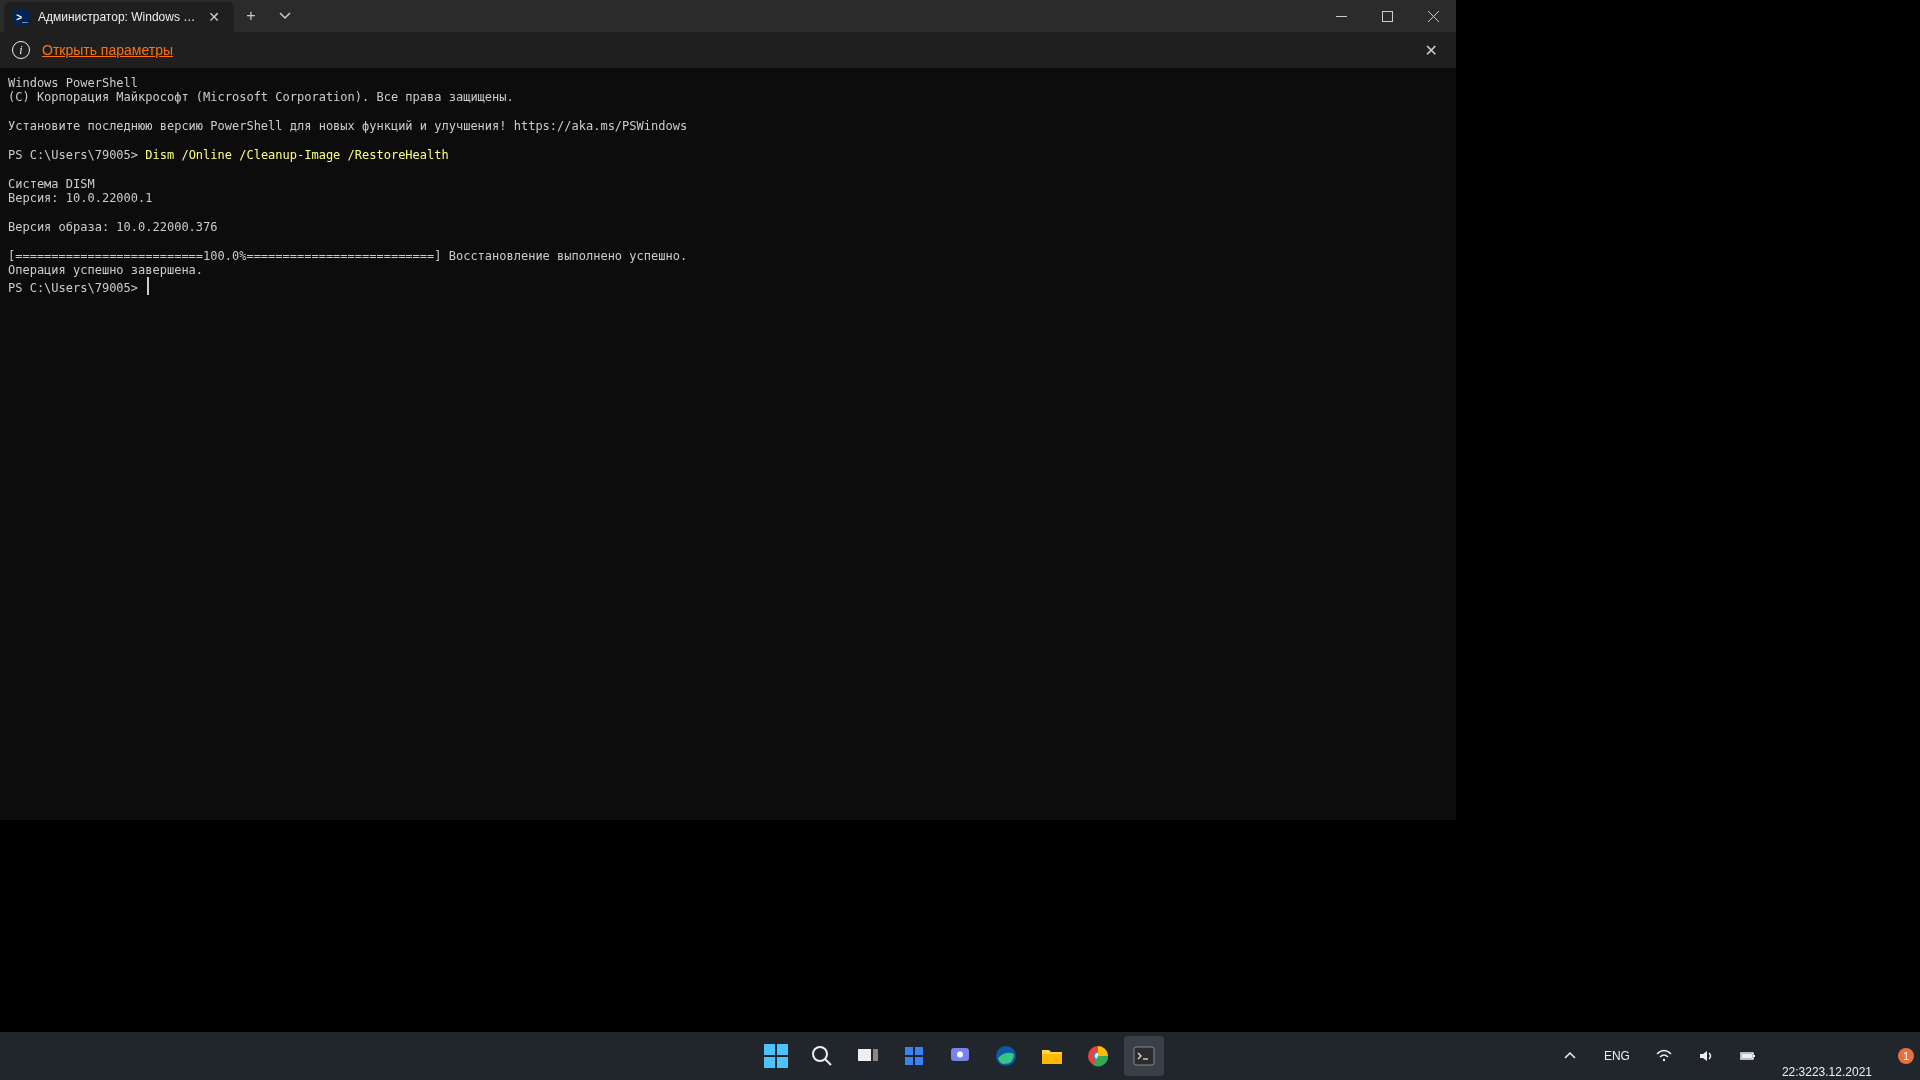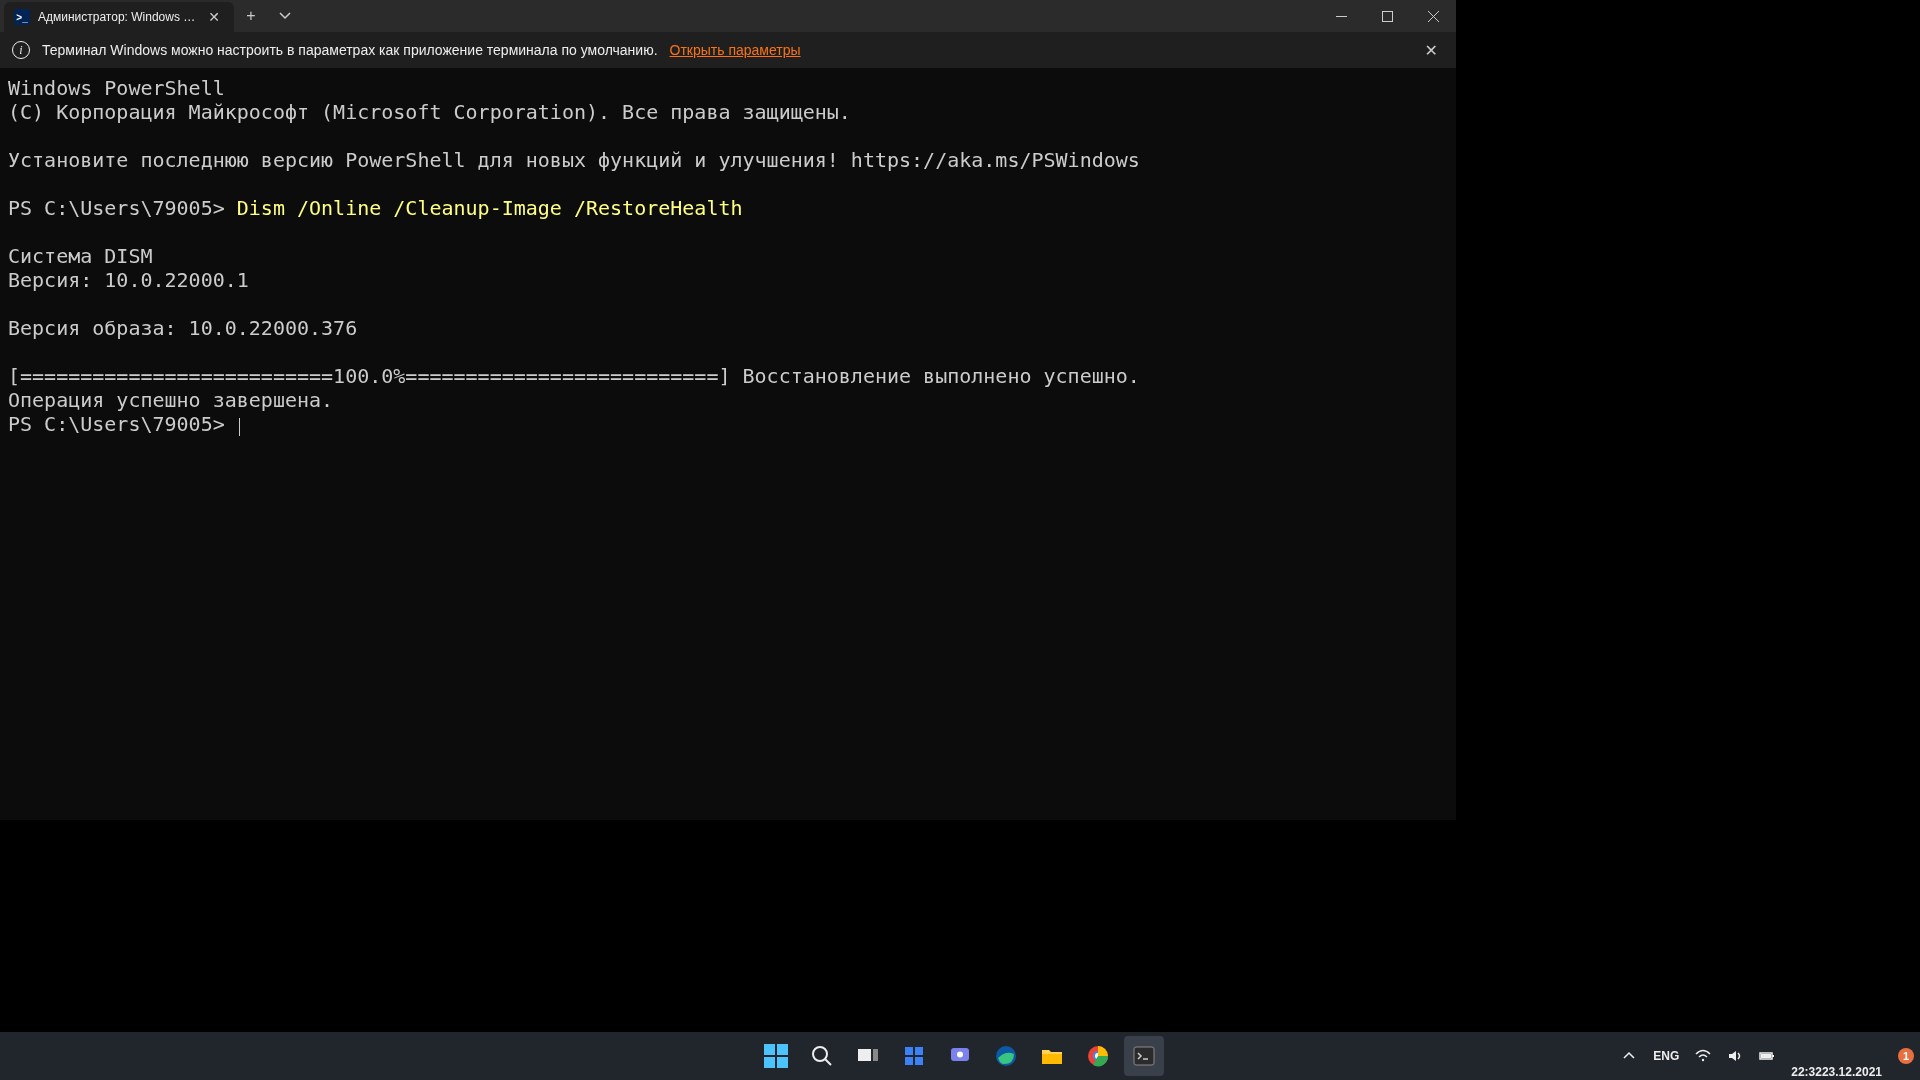--- a/index.html
+++ b/index.html
@@ -75,21 +75,21 @@
   }
   .infobar a { color:#f97316; text-decoration:underline; }
   .infobar-spacer { flex:1; }
   .infobar-close { color:#ccc; font-size:16px; padding:0 6px; }
 
   .term {
     flex:1;
     padding: 8px;
     color:#ccc;
     font-family: Consolas, monospace;
-    font-size: 20px;
+    font-size: 12px;
     line-height: 1.2;
     white-space: pre;
   }
   .cmd { color:#ffff80; }
   .cursor {
     display:inline-block;
     width:1.5px; height:18px;
     background:#ccc;
     vertical-align:text-bottom;
     margin-left:2px;
@@ -115,22 +115,22 @@
     border-radius:4px;
   }
   .task-icon.active { background:#3a4049; }
   .task-icon svg { width:24px; height:24px; }
 
   .win-logo { display:grid; grid-template-columns:11px 11px; grid-template-rows:11px 11px; gap:2px; }
   .win-logo div { background:#4cc2ff; }
 
   .tray {
     position:absolute; right:6px; top:0; bottom:0;
-    display:flex; align-items:center; gap:16px;
-    color:#eee; font-size:12px;font-weight:bold;
+    display:flex; align-items:center; gap:26px;
+    color:#eee; font-size:12px;
   }
   .tray-item { display:flex; align-items:center; justify-content:center; }
   .tray svg { width:16px; height:16px; stroke:#eee; fill:none; stroke-width:1.5; }
   .clock { text-align:right; line-height:1.2;margin-top:32px; }
   .notif-badge { width:16px; height:16px; background:#e87040; border-radius:50%; display:flex; align-items:center; justify-content:center; font-size:11px; color:#fff; }
 </style>
 </head>
 <body>
 
 <div class="window">
@@ -160,21 +160,20 @@
     <div class="win-btn">
         <svg viewBox="0 0 11 11">
           <line x1="0" y1="0" x2="11" y2="11"></line>
           <line x1="11" y1="0" x2="0" y2="11"></line>
         </svg>
       </div>
   </div>
 
   <div class="infobar">
     <span class="info-icon">i</span>
-    <span>Терминал Windows можно настроить в параметрах как приложение терминала по умолчанию.</span>
     <a href="#">Открыть параметры</a>
     <span class="infobar-spacer"></span>
     <span class="infobar-close">✕</span>
   </div>
 
   <div class="term"><span>Windows PowerShell</span>
 <span>(C) Корпорация Майкрософт (Microsoft Corporation). Все права защищены.</span>
 <span></span>
 <span>Установите последнюю версию PowerShell для новых функций и улучшения! https://aka.ms/PSWindows</span>
 <span></span>

